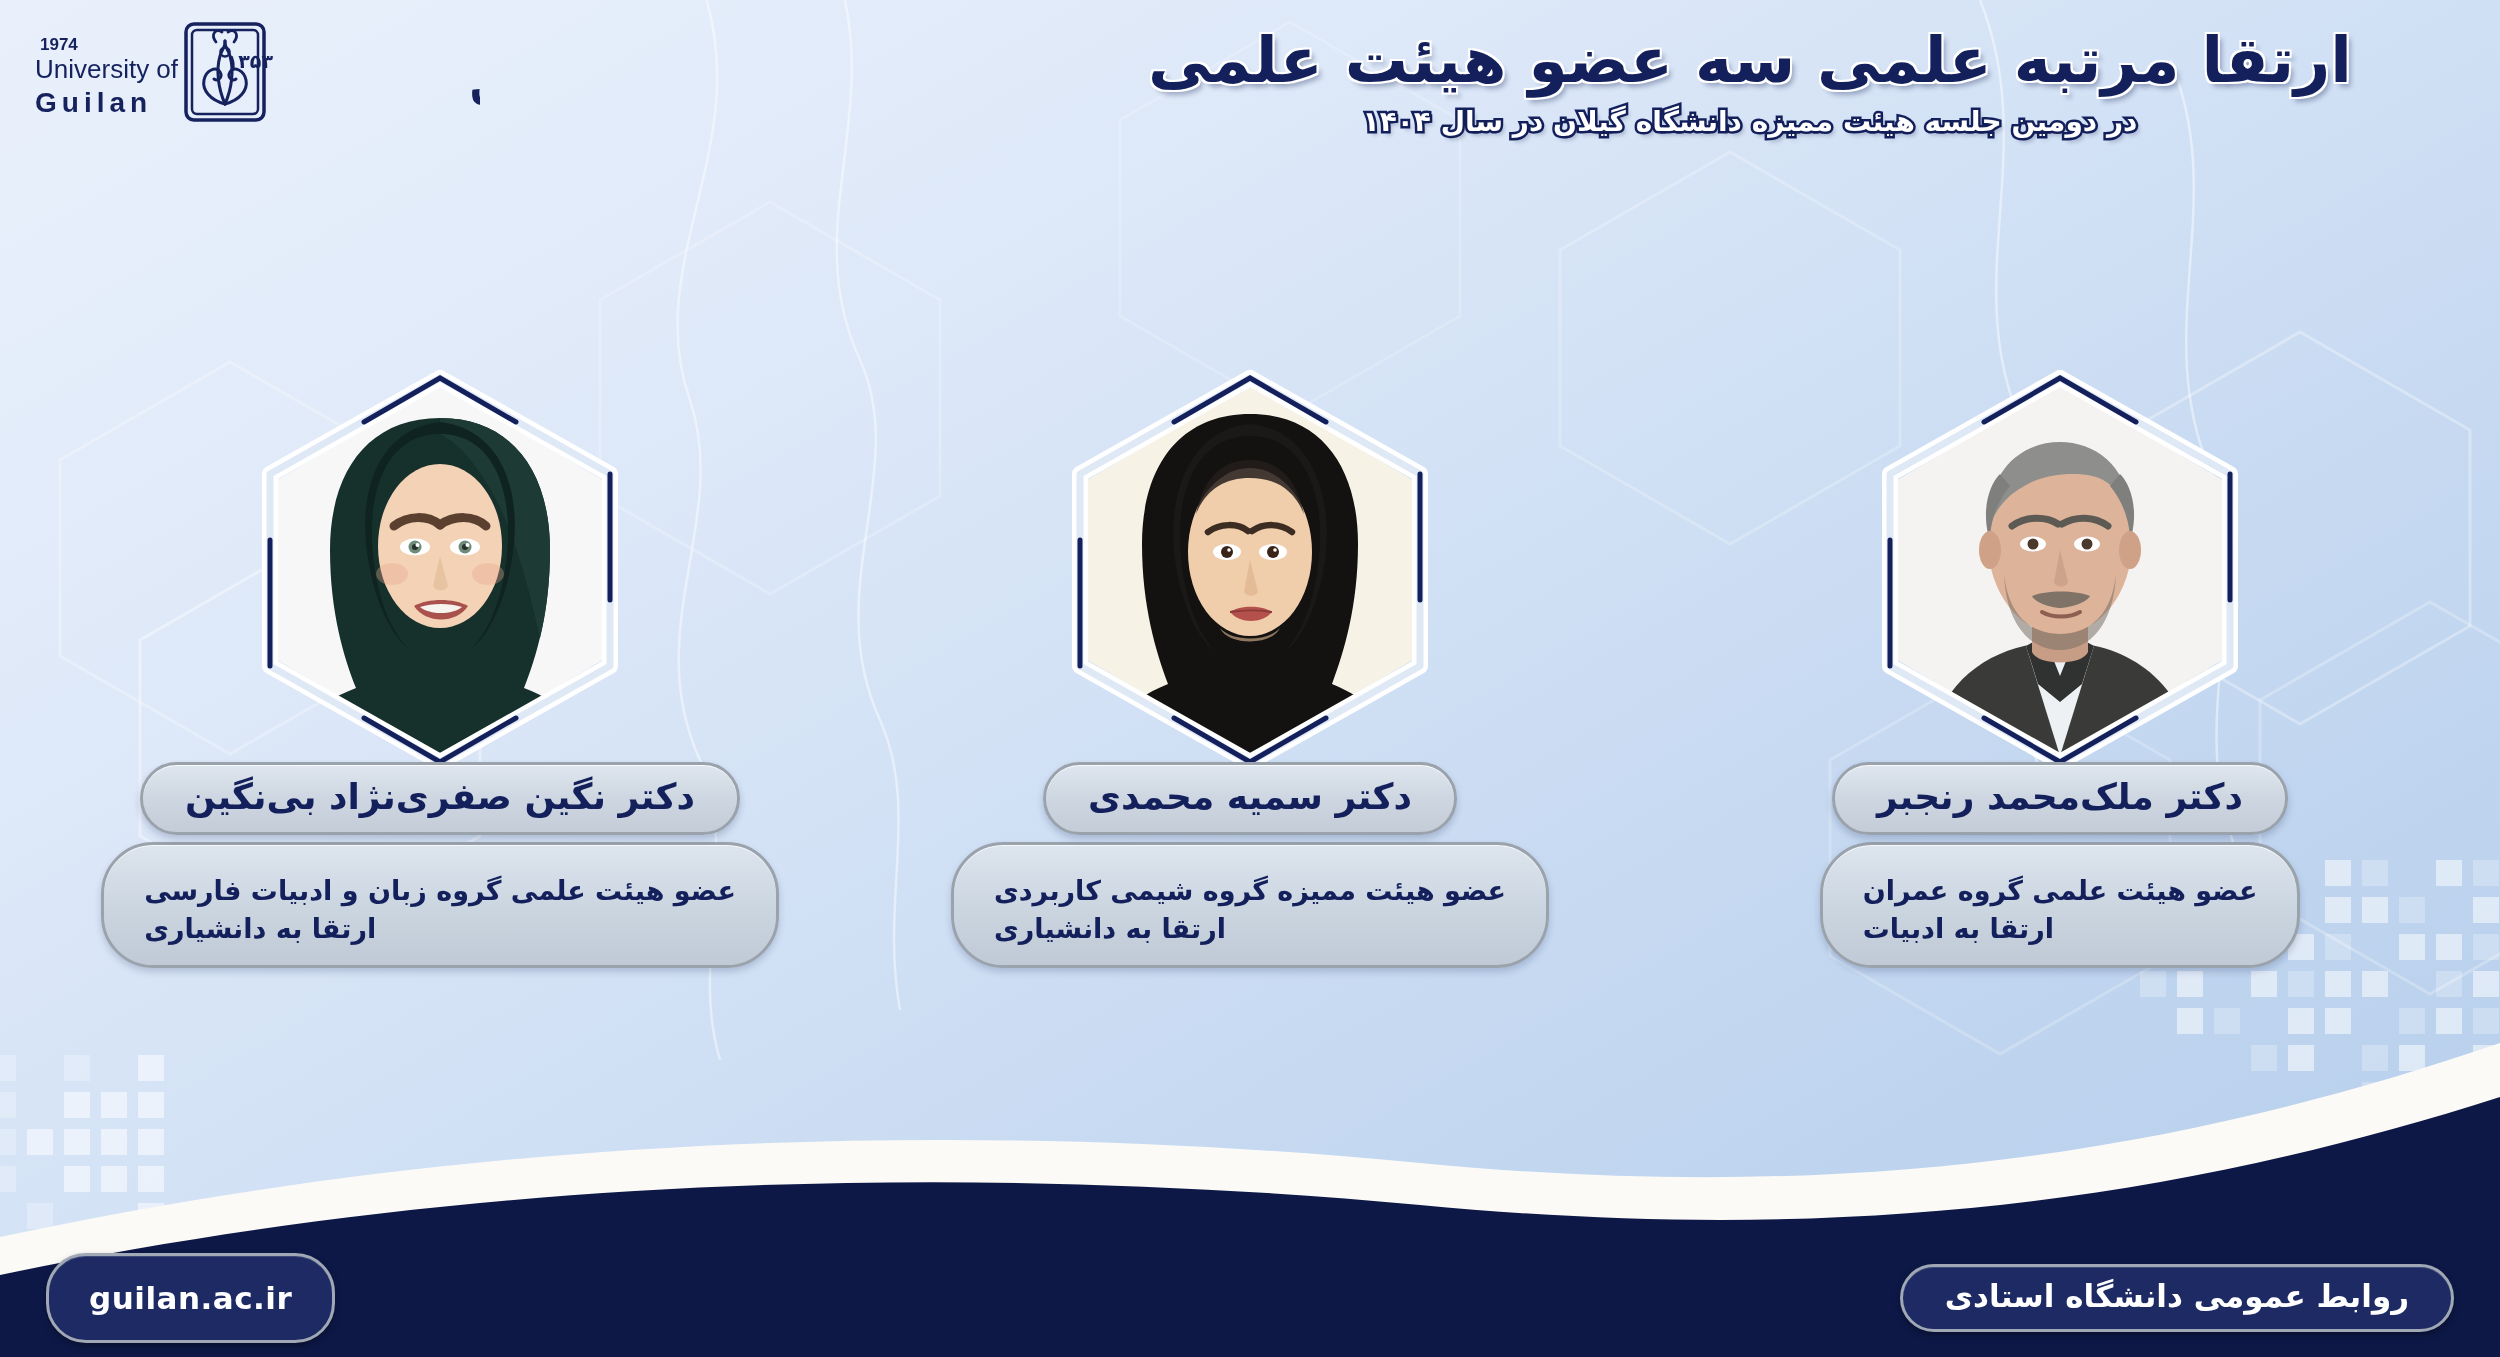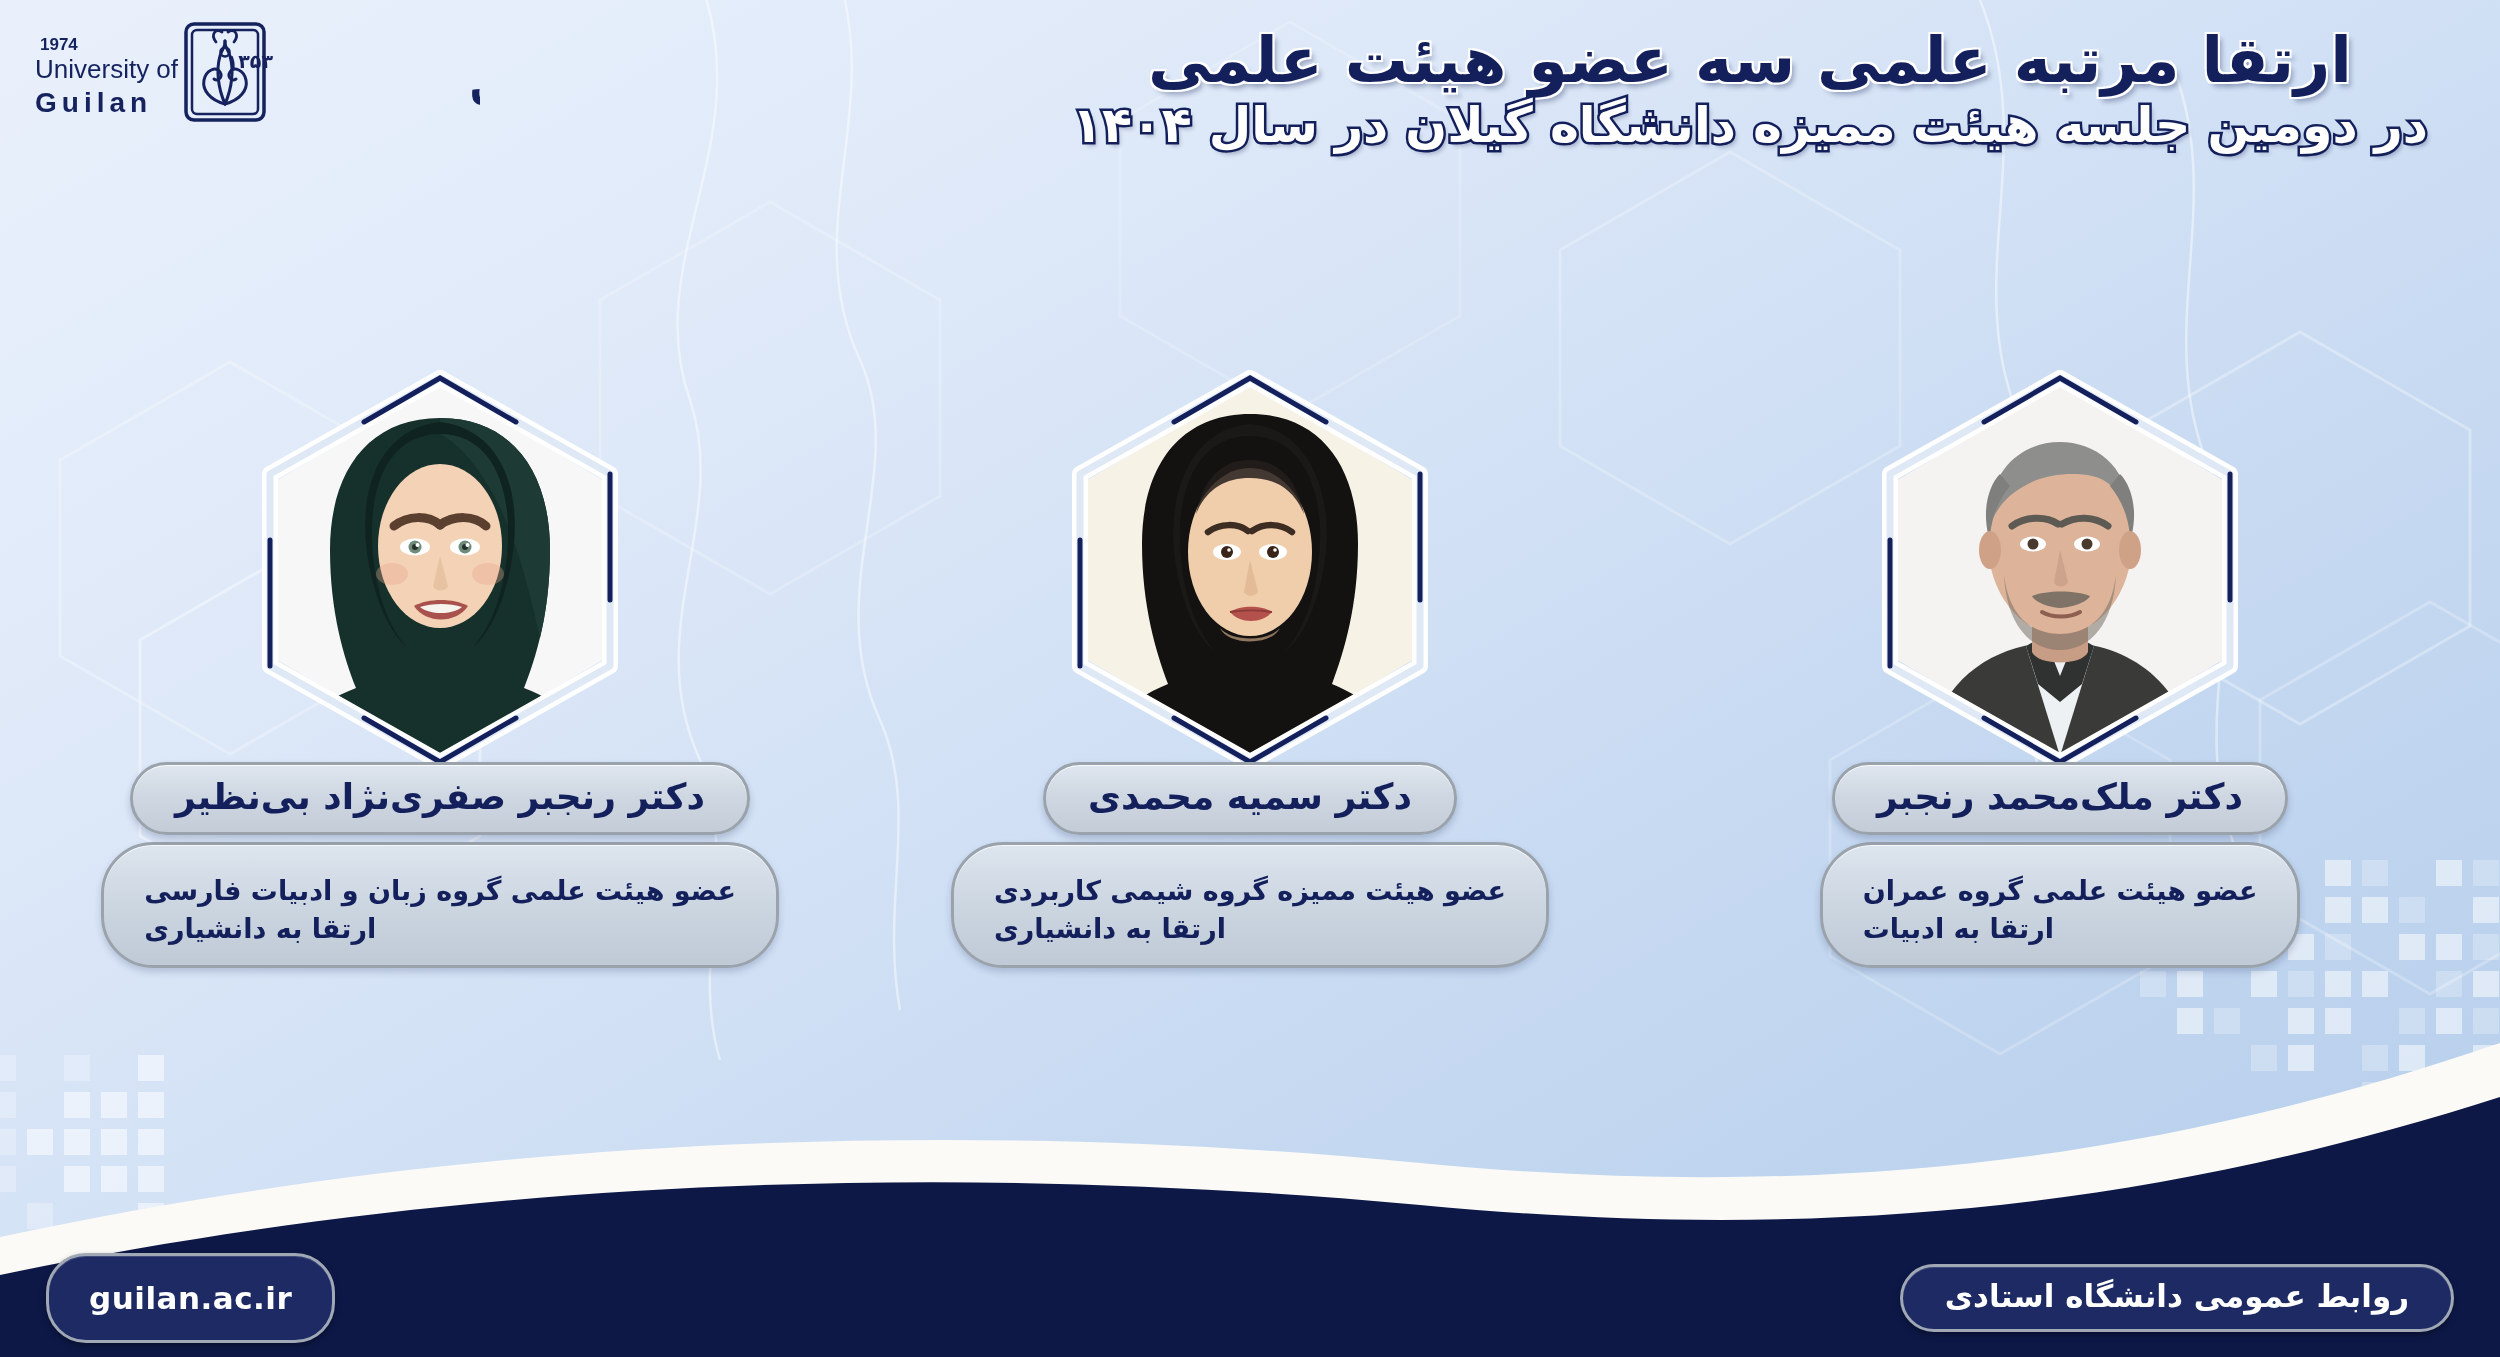--- a/index.html
+++ b/index.html
@@ -84,22 +84,22 @@
     line-height: 1.12;
     text-shadow:
       -2px -2px 0 #ffffff,
        2px -2px 0 #ffffff,
       -2px  2px 0 #ffffff,
        2px  2px 0 #ffffff,
        4px  5px 5px rgba(20,30,80,0.32);
   }
 
   .sub-title {
-    margin-top: 0;
-    font-size: 49px;
+    margin-top: 8px;
+    font-size: 28px;
     font-weight: bold;
     color: #ffffff;
     line-height: 1.2;
     -webkit-text-stroke: 5px #13205c;
     paint-order: stroke fill;
     text-shadow: 3px 4px 4px rgba(20,30,80,0.28);
   }
 
   
   .people {
@@ -562,21 +562,21 @@
           <svg viewBox="0 0 392 400" aria-hidden="true">
             <path d="M196 8 L 366 104 L 366 296 L 196 392 L 26 296 L 26 104 Z" fill="none" stroke="#ffffff" stroke-width="16" stroke-linejoin="round"></path>
             <path d="M196 8 L 366 104 L 366 296 L 196 392 L 26 296 L 26 104 Z" fill="none" stroke="#dfe9f6" stroke-width="7" stroke-linejoin="round"></path>
             <path d="M120 52 L 196 8 L 272 52" fill="none" stroke="#13205c" stroke-width="5" stroke-linecap="round"></path>
             <path d="M366 104 L 366 230" fill="none" stroke="#13205c" stroke-width="5" stroke-linecap="round"></path>
             <path d="M26 170 L 26 296" fill="none" stroke="#13205c" stroke-width="5" stroke-linecap="round"></path>
             <path d="M120 348 L 196 392 L 272 348" fill="none" stroke="#13205c" stroke-width="5" stroke-linecap="round"></path>
           </svg>
         </div>
       </div>
-      <div class="name-pill">دکتر رنجبر صفری‌نژاد بی‌نظیر</div>
+      <div class="name-pill">دکتر نگین صفری‌نژاد بی‌نگین</div>
       <div class="role-pill">
         <span class="role-line">عضو هیئت علمی گروه زبان و ادبیات فارسی</span>
         <span class="role-line">ارتقا به دانشیاری</span>
       </div>
     </div>
 
   </div>
 
   <div class="wave">
     <svg viewBox="0 0 2500 420" preserveAspectRatio="none" aria-hidden="true">

